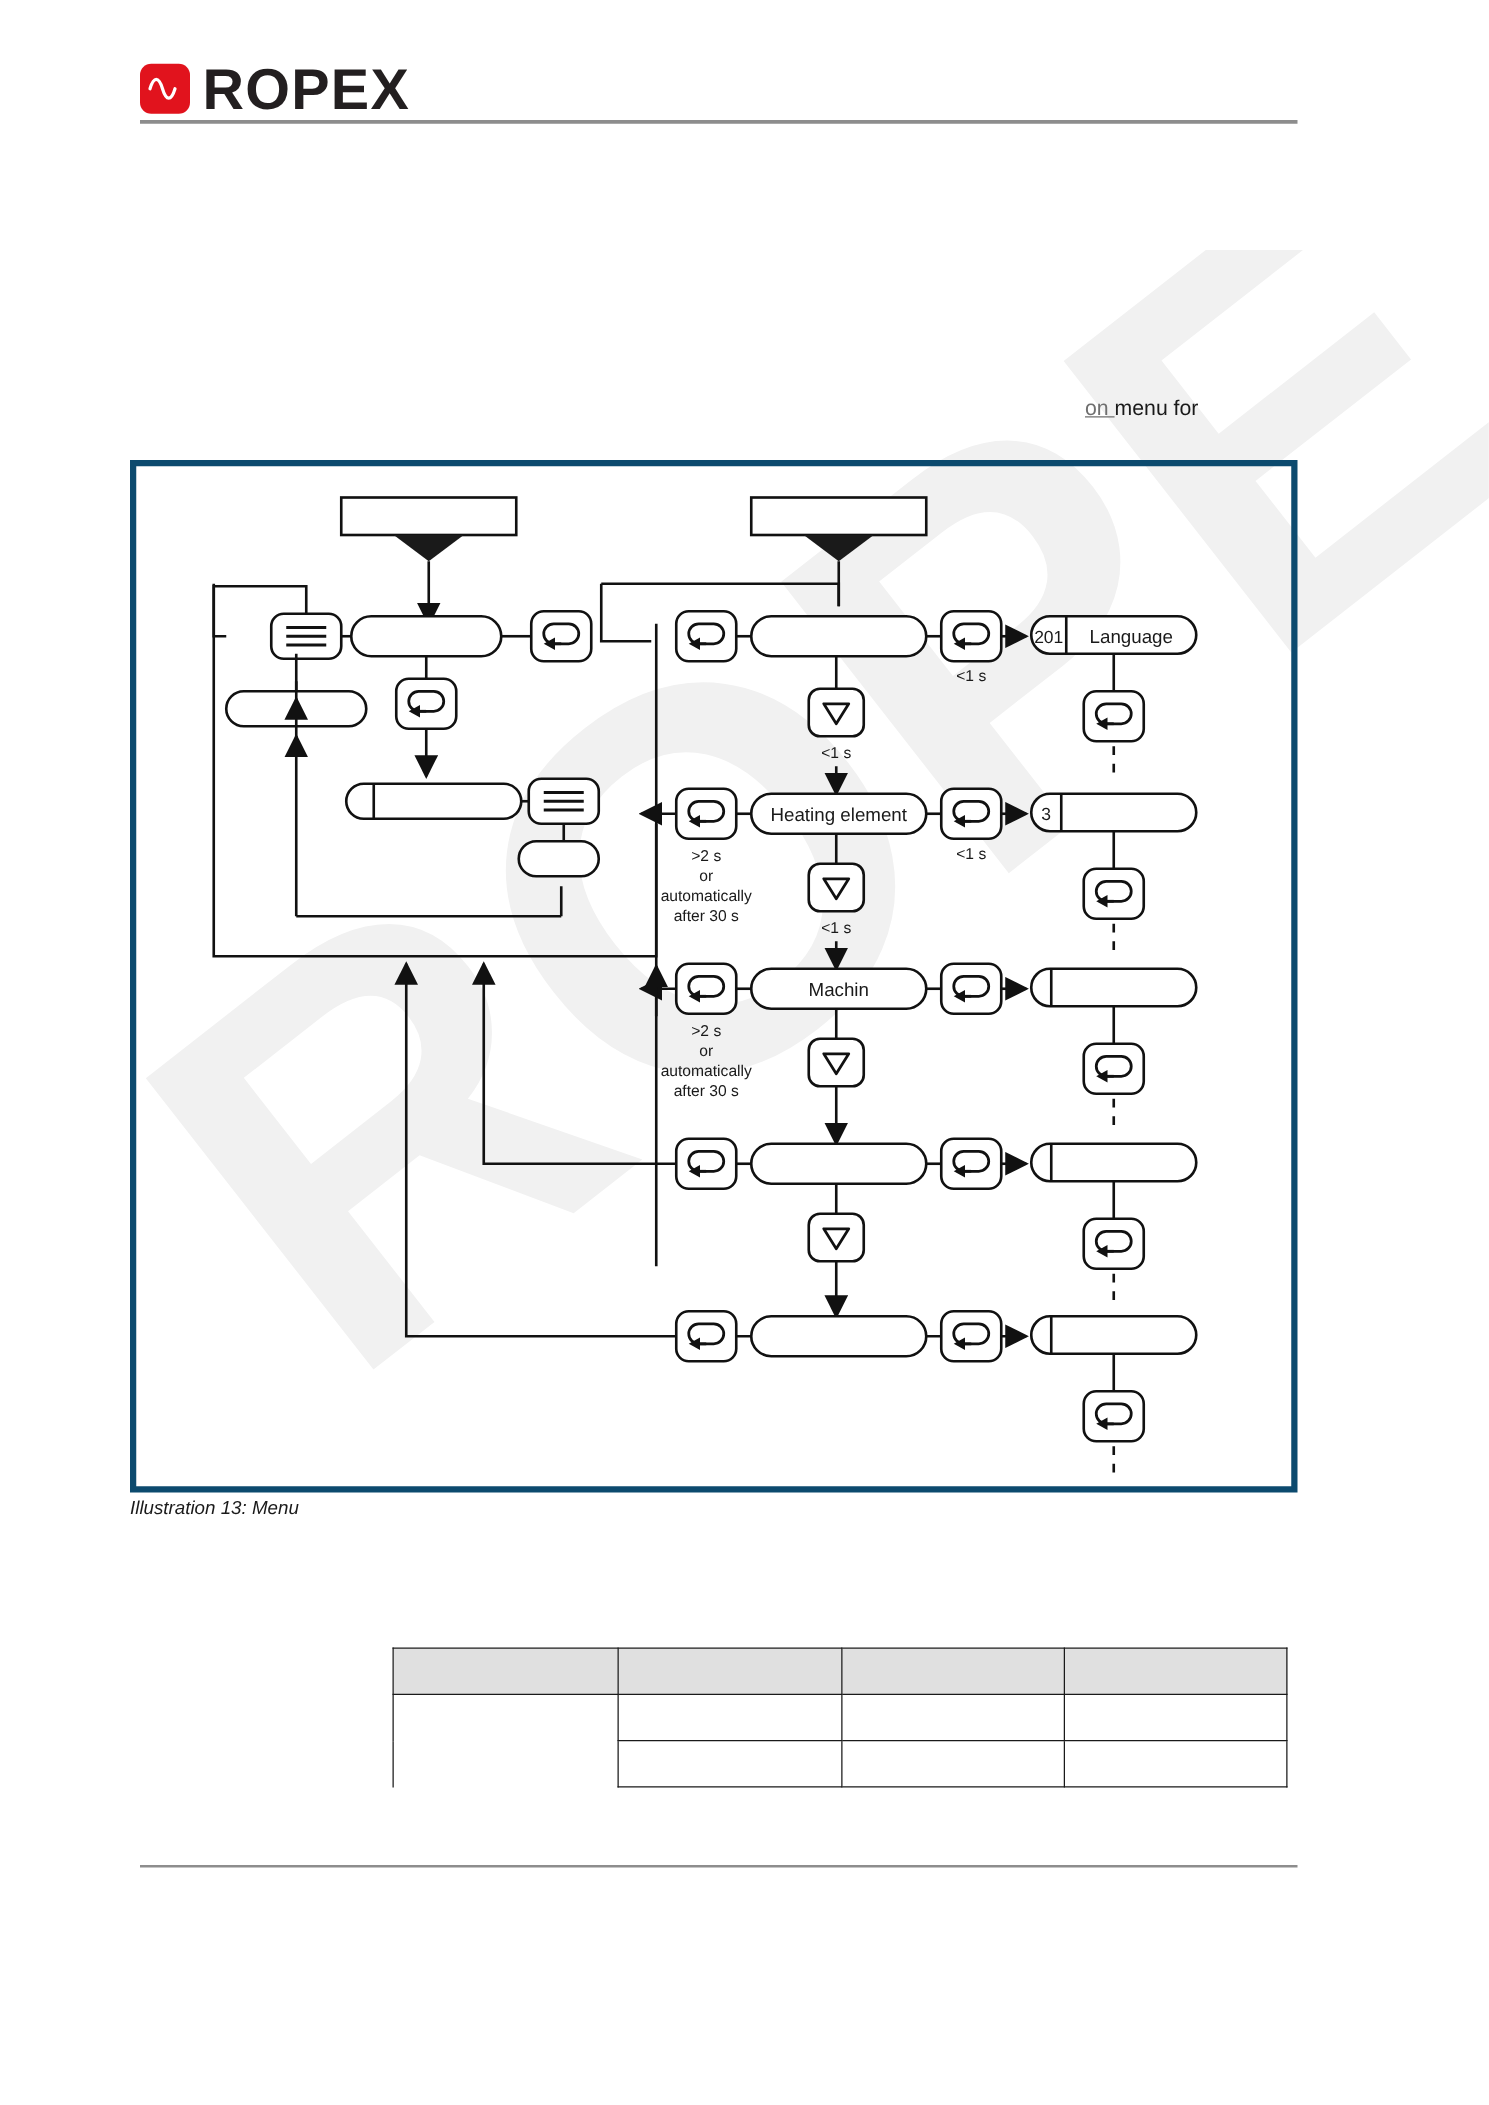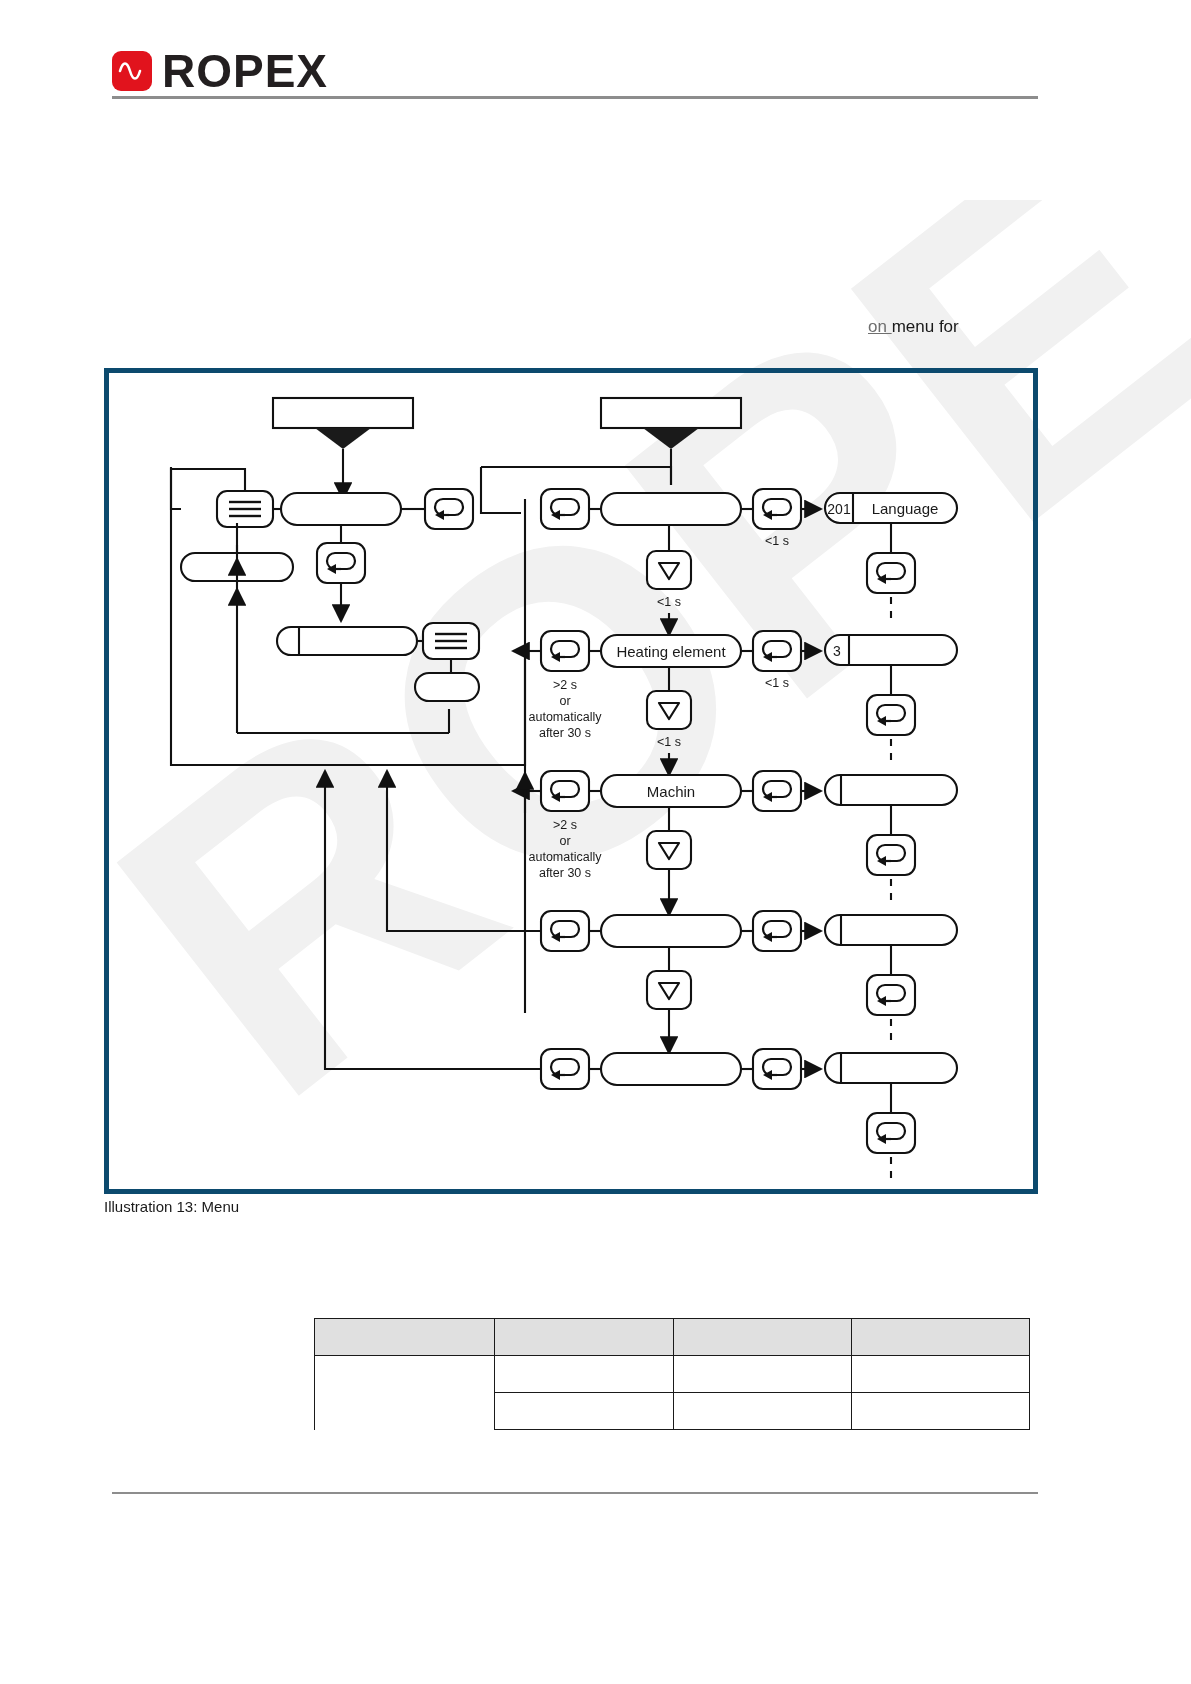--- a/index.html
+++ b/index.html
@@ -59,21 +59,21 @@
     position:absolute;left:104px;top:368px;
     width:924px;height:816px;
     border:5px solid #0c4a6e;
     background:transparent;
     z-index:2;
   }
   .figure svg{display:block;}
 
   .caption{
     position:absolute;left:104px;top:1198px;z-index:3;
-    font-size:15px;color:#1a1a1a;
+    font-size:15px;font-style:italic;color:#1a1a1a;
   }
 
   
   .tbl{
     position:absolute;left:314px;top:1318px;z-index:3;
     border-collapse:collapse;
     width:716px;
   }
   .tbl td{
     border:1px solid #1a1a1a;

